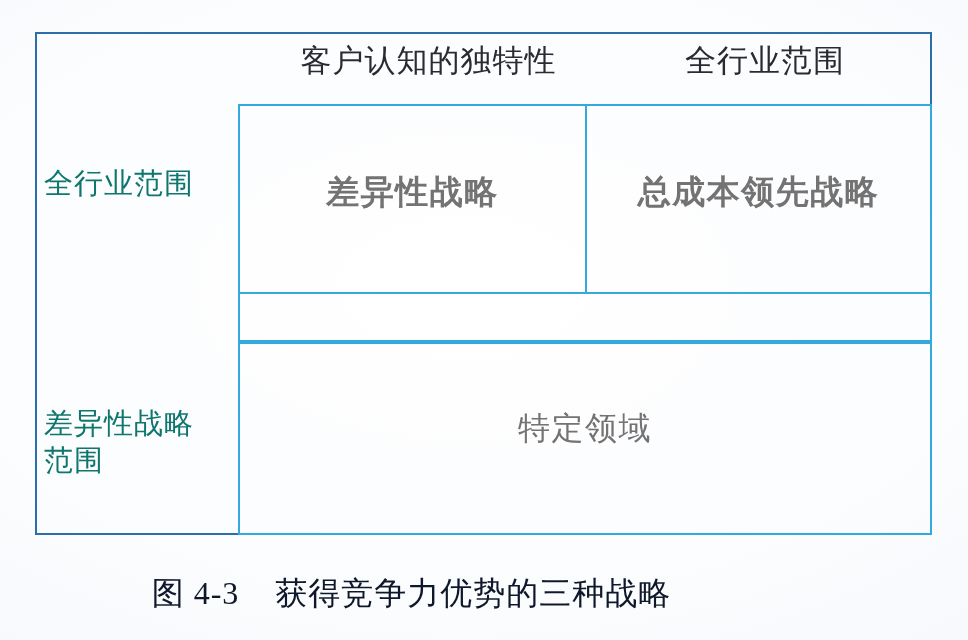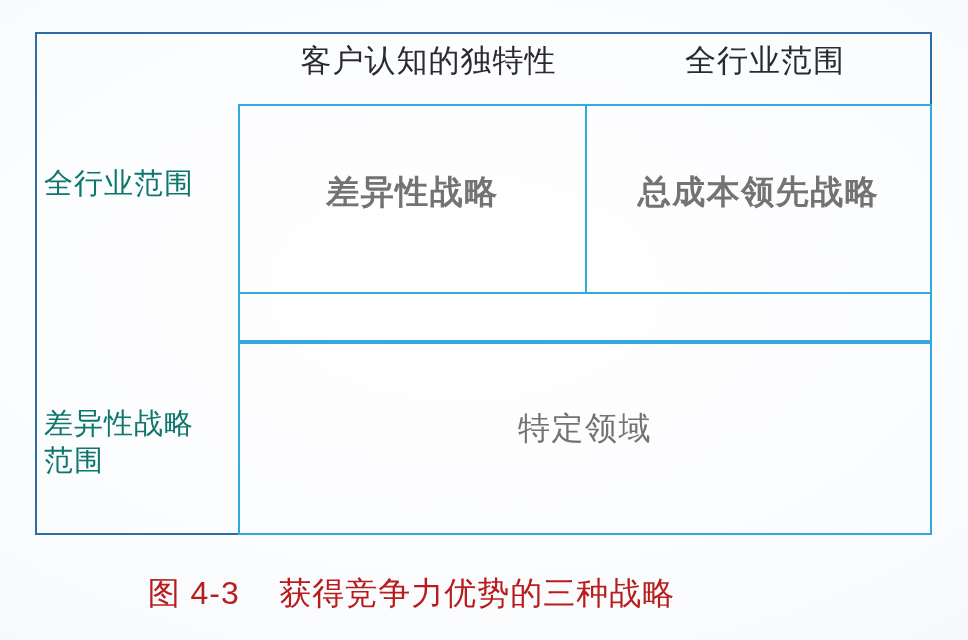--- a/index.html
+++ b/index.html
@@ -165,22 +165,22 @@
     font-size: 32px;
   }
 
   
   #figure-caption {
     position: absolute;
     left: 0;
     top: 572px;
     width: 823px;
     text-align: center;
-    color: #b91c1c;
-    font-family: Liberation Sans, sans-serif;
+    color: #0f172a;
+    font-family: Liberation Serif, serif;
     font-size: 32px;
     letter-spacing: 1px;
     white-space: pre;
   }
 </style>
 </head>
 <body>
 
 <div id="figure-root">
 

